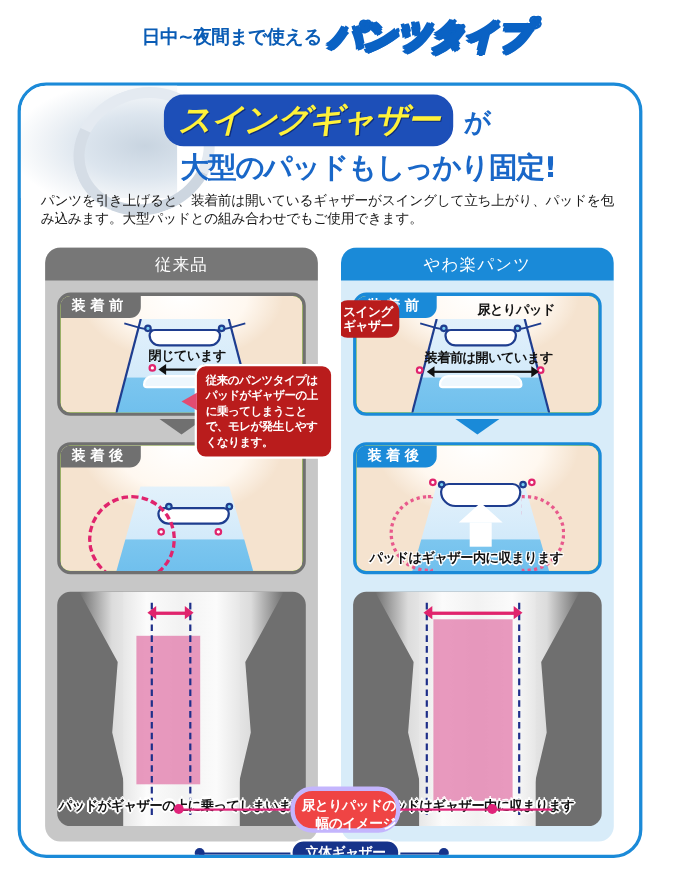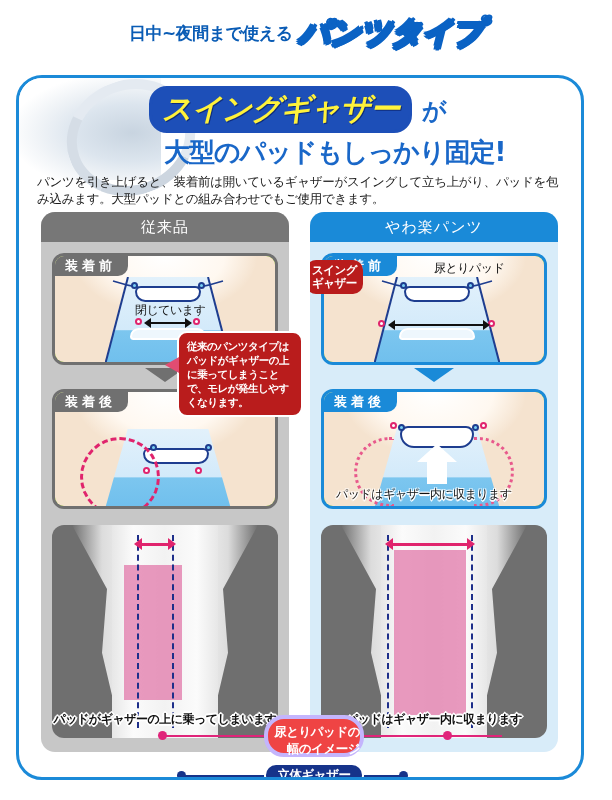--- a/index.html
+++ b/index.html
@@ -22,21 +22,21 @@
   .headline { position: absolute; left: 130px; top: 8px; width: 420px; }
   .swing-title { display: inline-block; font-size: 30px; font-weight: bold; color: #fff23a;
     background: #1d4fb8; padding: 0 10px; border-radius: 18px; border: 3px solid #1d4fb8; letter-spacing: -1px;
     text-shadow: 1px 1px 0 #0f2c7a; font-style: italic; }
   .ga { font-size: 24px; font-weight: bold; color: #1967c8; margin-left: 10px; }
   .headline-2 { font-size: 26px; font-weight: bold; color: #1967c8; margin-top: 2px; margin-left: 15px; letter-spacing: -1px; }
 
   .desc { position: absolute; left: 18px; top: 95px; width: 530px; font-size: 12.5px; line-height: 17px; color: #1a1a1a; letter-spacing: -0.3px; }
 
   
-  .col { position: absolute; top: 134px; width: 248px; height: 540px; border-radius: 14px; overflow: hidden; }
+  .col { position: absolute; top: 147px; width: 248px; height: 540px; border-radius: 14px; overflow: hidden; }
   .col.left { left: 22px; background: #c7c7c7; }
   .col.right { left: 291px; background: #d8ecf9; }
   .col-head { height: 30px; line-height: 30px; text-align: center; font-size: 15px; color: #ffffff; letter-spacing: 1px; }
   .col.left .col-head { background: #777777; }
   .col.right .col-head { background: #1a8ad8; }
 
   .scene { position: absolute; left: 11px; width: 226px; height: 112px; border-radius: 12px; overflow: hidden; border: 3px solid; background: #84cc16; }
   .col.left .scene { border-color: #707070; }
   .col.right .scene { border-color: #1a8ad8; }
   .scene.s1 { top: 41px; }
@@ -51,21 +51,21 @@
   .trap-line { position: absolute; left: 50px; bottom: -3px; width: 126px; height: 88px; }
   .pad-shape { position: absolute; left: 80px; top: 30px; width: 66px; height: 16px; border: 2px solid #1e3d8f; border-radius: 8px 8px 14px 14px; background: #fff; z-index: 2; }
   .pad-lower { position: absolute; left: 75px; top: 72px; width: 76px; height: 12px; border-radius: 10px 10px 4px 4px; background: #eef7fd; border: 2px solid #ffffff; z-index: 2; }
   .gather { position: absolute; width: 7px; height: 7px; border-radius: 50%; border: 2px solid; background: #fff; z-index: 3; }
   .gather.blue { border-color: #1e3d8f; background: #7ad0f4; }
   .gather.pink { border-color: #e0246d; }
   .arrow-h { position: absolute; height: 2px; background: #111; z-index: 3; }
   .arrow-h::before, .arrow-h::after { content: ""; position: absolute; top: -4px; border: 5px solid transparent; }
   .arrow-h::before { left: -6px; border-right: 7px solid #111; border-left: none; }
   .arrow-h::after { right: -6px; border-left: 7px solid #111; border-right: none; }
-  .scene-label { position: absolute; font-size: 12px; font-weight: normal; color: #111; z-index: 4; white-space: nowrap; letter-spacing: -0.5px; }
+  .scene-label { position: absolute; font-size: 12px; font-weight: bold; color: #111; z-index: 4; white-space: nowrap; letter-spacing: -0.5px; }
   .scene-label.outline { color: #111; text-shadow: -1px -1px 0 #fff, 1px -1px 0 #fff, -1px 1px 0 #fff, 1px 1px 0 #fff, 0 2px 0 #fff; }
 
   .down-arrow { position: absolute; left: 104px; width: 0; height: 0; border-left: 20px solid transparent; border-right: 20px solid transparent; }
   .col.left .down-arrow { border-top: 14px solid #707070; top: 156px; }
   .col.right .down-arrow { border-top: 14px solid #1a8ad8; top: 156px; }
 
   .balloon { position: absolute; background: #b91c1c; color: #fff; font-weight: bold; border-radius: 10px; z-index: 5; letter-spacing: -0.5px; }
   .balloon.swing { left: -4px; top: 48px; font-size: 11.5px; line-height: 13px; padding: 4px 6px; }
   .balloon.problem { left: 158px; top: 253px; width: 126px; font-size: 10.5px; line-height: 14px; padding: 6px 8px; z-index: 10; border: 2px solid #fff; }
   .balloon.problem::before { content: ""; position: absolute; left: -14px; top: 24px; border: 8px solid transparent; border-right: 14px solid #e24c72; border-left: none; }
@@ -181,20 +181,21 @@
       <div class="scene-label" style="left:110px;top:4px;">尿とりパッド</div>
       <div class="trap"></div>
       <svg class="trap-line" viewBox="0 0 126 88" preserveAspectRatio="none">
         <line x1="23" y1="0" x2="0" y2="88" stroke="#1e3d8f" stroke-width="2"></line>
         <line x1="103" y1="0" x2="126" y2="88" stroke="#1e3d8f" stroke-width="2"></line>
         <path d="M8 4 Q63 22 118 4" stroke="#1e3d8f" stroke-width="1.5" fill="none"></path>
       </svg>
       <div class="pad-shape"></div>
       <div class="gather blue" style="left:76px;top:26px;"></div>
       <div class="gather blue" style="left:143px;top:26px;"></div>
+      <div class="scene-label" style="left:62px;top:48px;">装着前は開いています</div>
       <div class="gather pink" style="left:54px;top:64px;"></div>
       <div class="gather pink" style="left:164px;top:64px;"></div>
       <div class="arrow-h" style="left:70px;top:68px;width:90px;"></div>
       <div class="pad-lower"></div>
     </div>
 
     <div class="down-arrow"></div>
 
     <div class="scene s2">
       <div class="scene-bg"></div>

